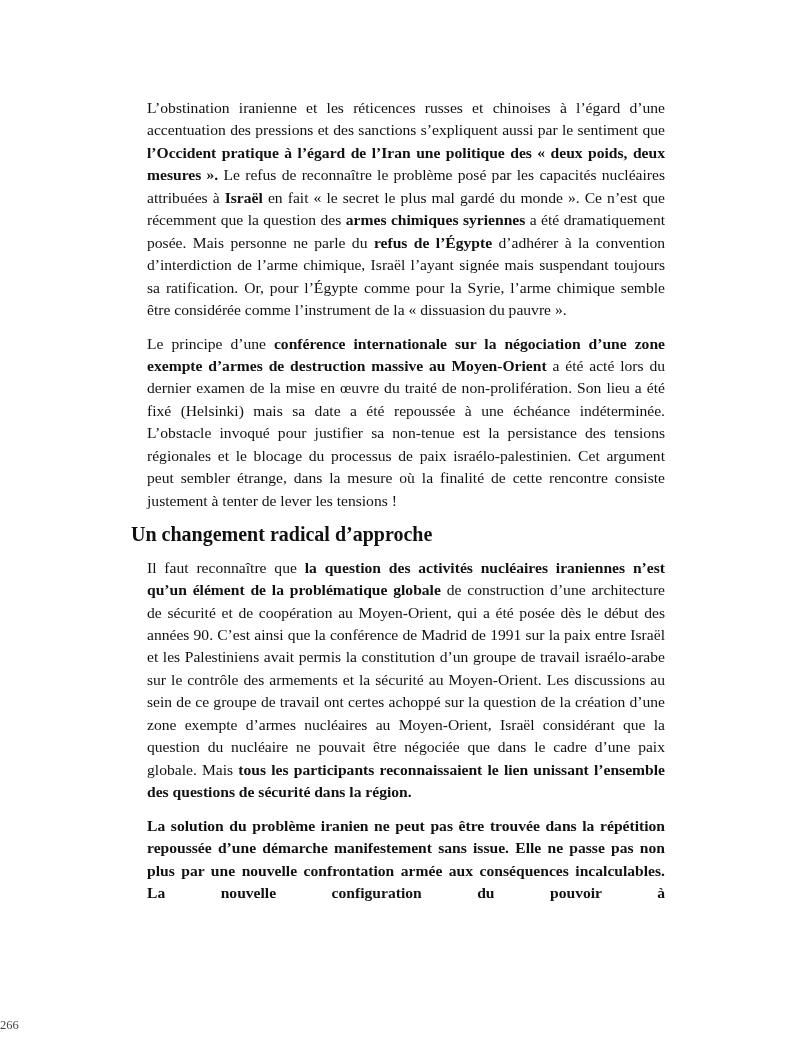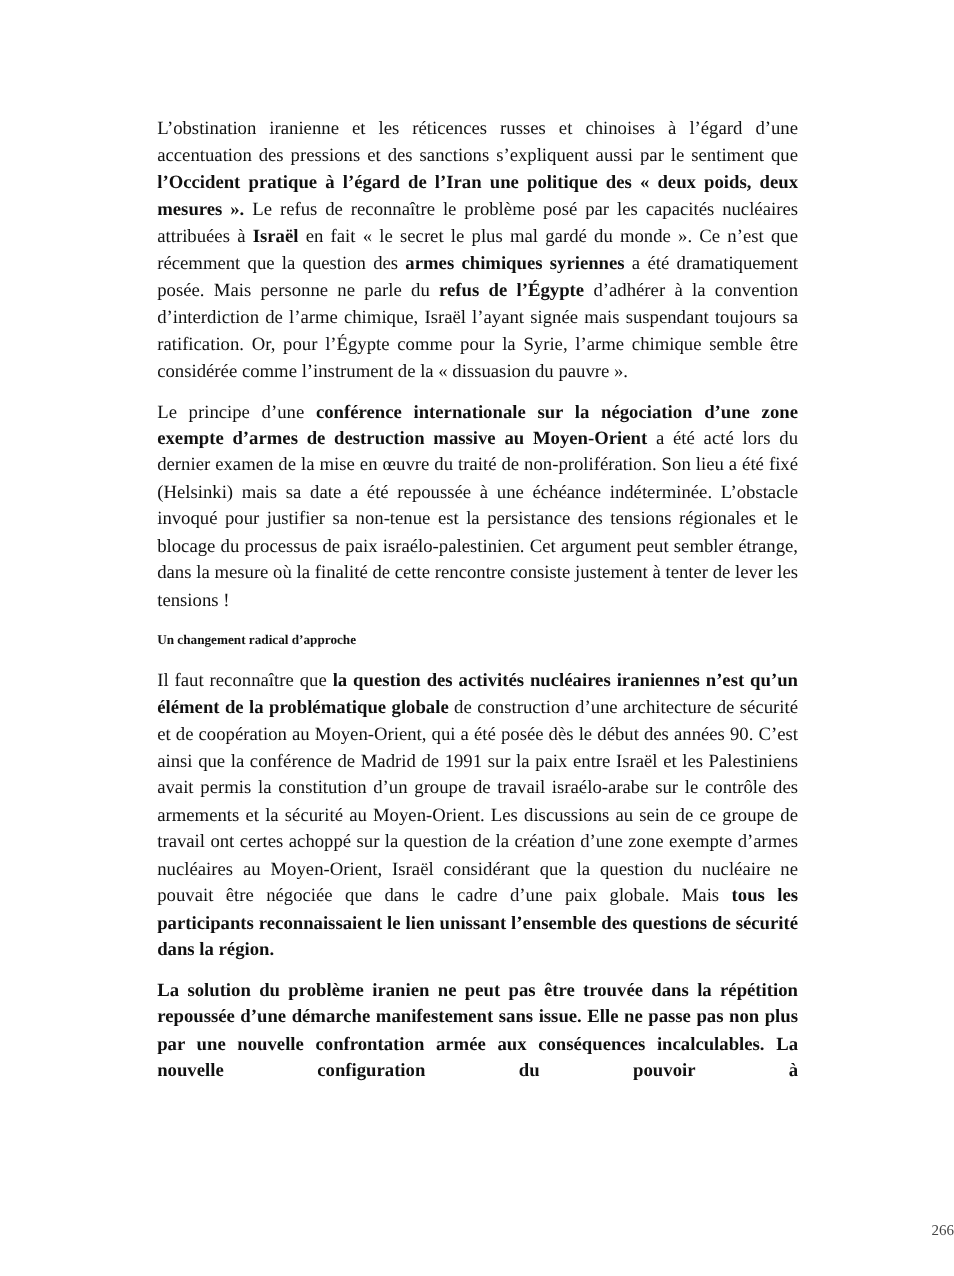--- a/index.html
+++ b/index.html
@@ -15,45 +15,45 @@
       font-family: "Liberation Serif", "DejaVu Serif", serif;
       color: #111111;
     }
     .page {
       position: absolute;
       left: 131px;
       top: 97px;
       width: 534px;
     }
     .para {
-      margin: 0 0 11px 0;
+      margin: 0 0 11px 16px;
       font-size: 15.6px;
       line-height: 22.45px;
       text-align: justify;
       hyphens: none;
     }
     .para b, .heading {
       font-weight: bold;
     }
     .heading {
       margin: 0 0 11px 0;
-      font-size: 11px;
+      font-size: 20px;
       line-height: 22.45px;
     }
     .para.bold-para {
       font-weight: bold;
       text-align: justify;
       text-align-last: justify;
     }
     .page-number {
       position: absolute;
       left: 0;
       width: 795px;
       top: 1018px;
-      text-align: right;
+      text-align: left;
       font-size: 12.5px;
       color: #444444;
     }
   </style>
 </head>
 <body>
 
 <div class="page">
 
   <p class="para">

